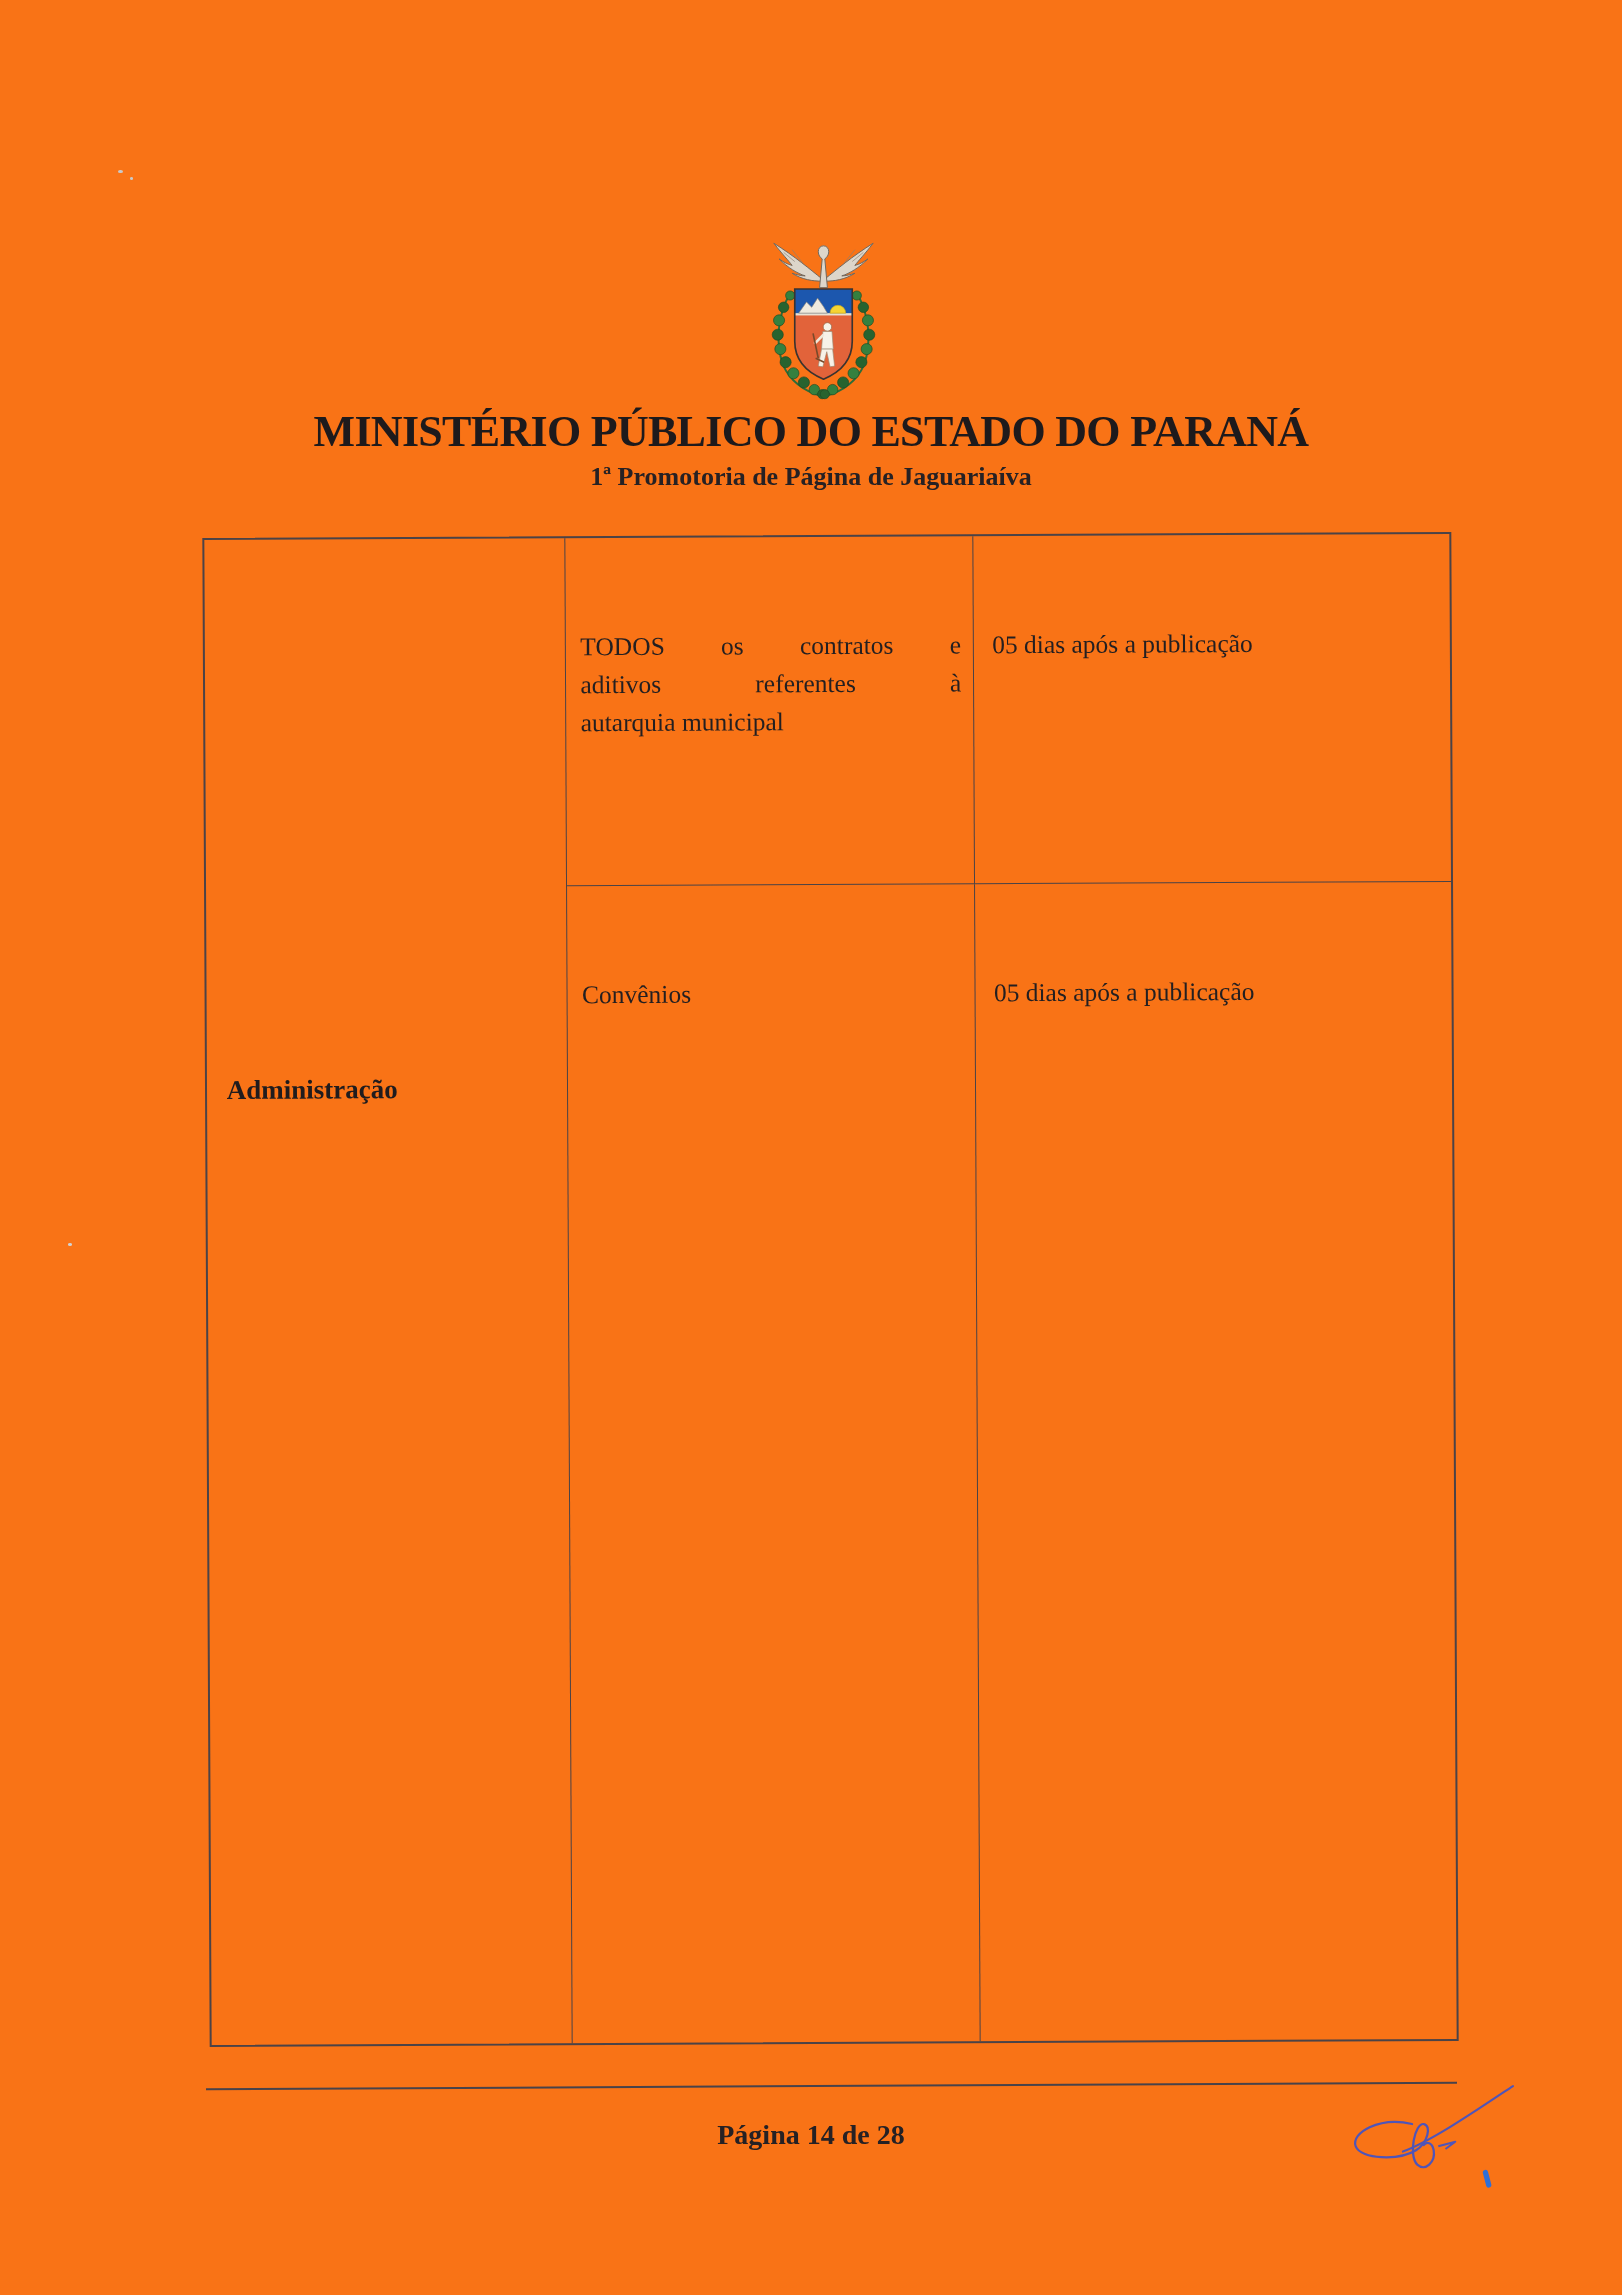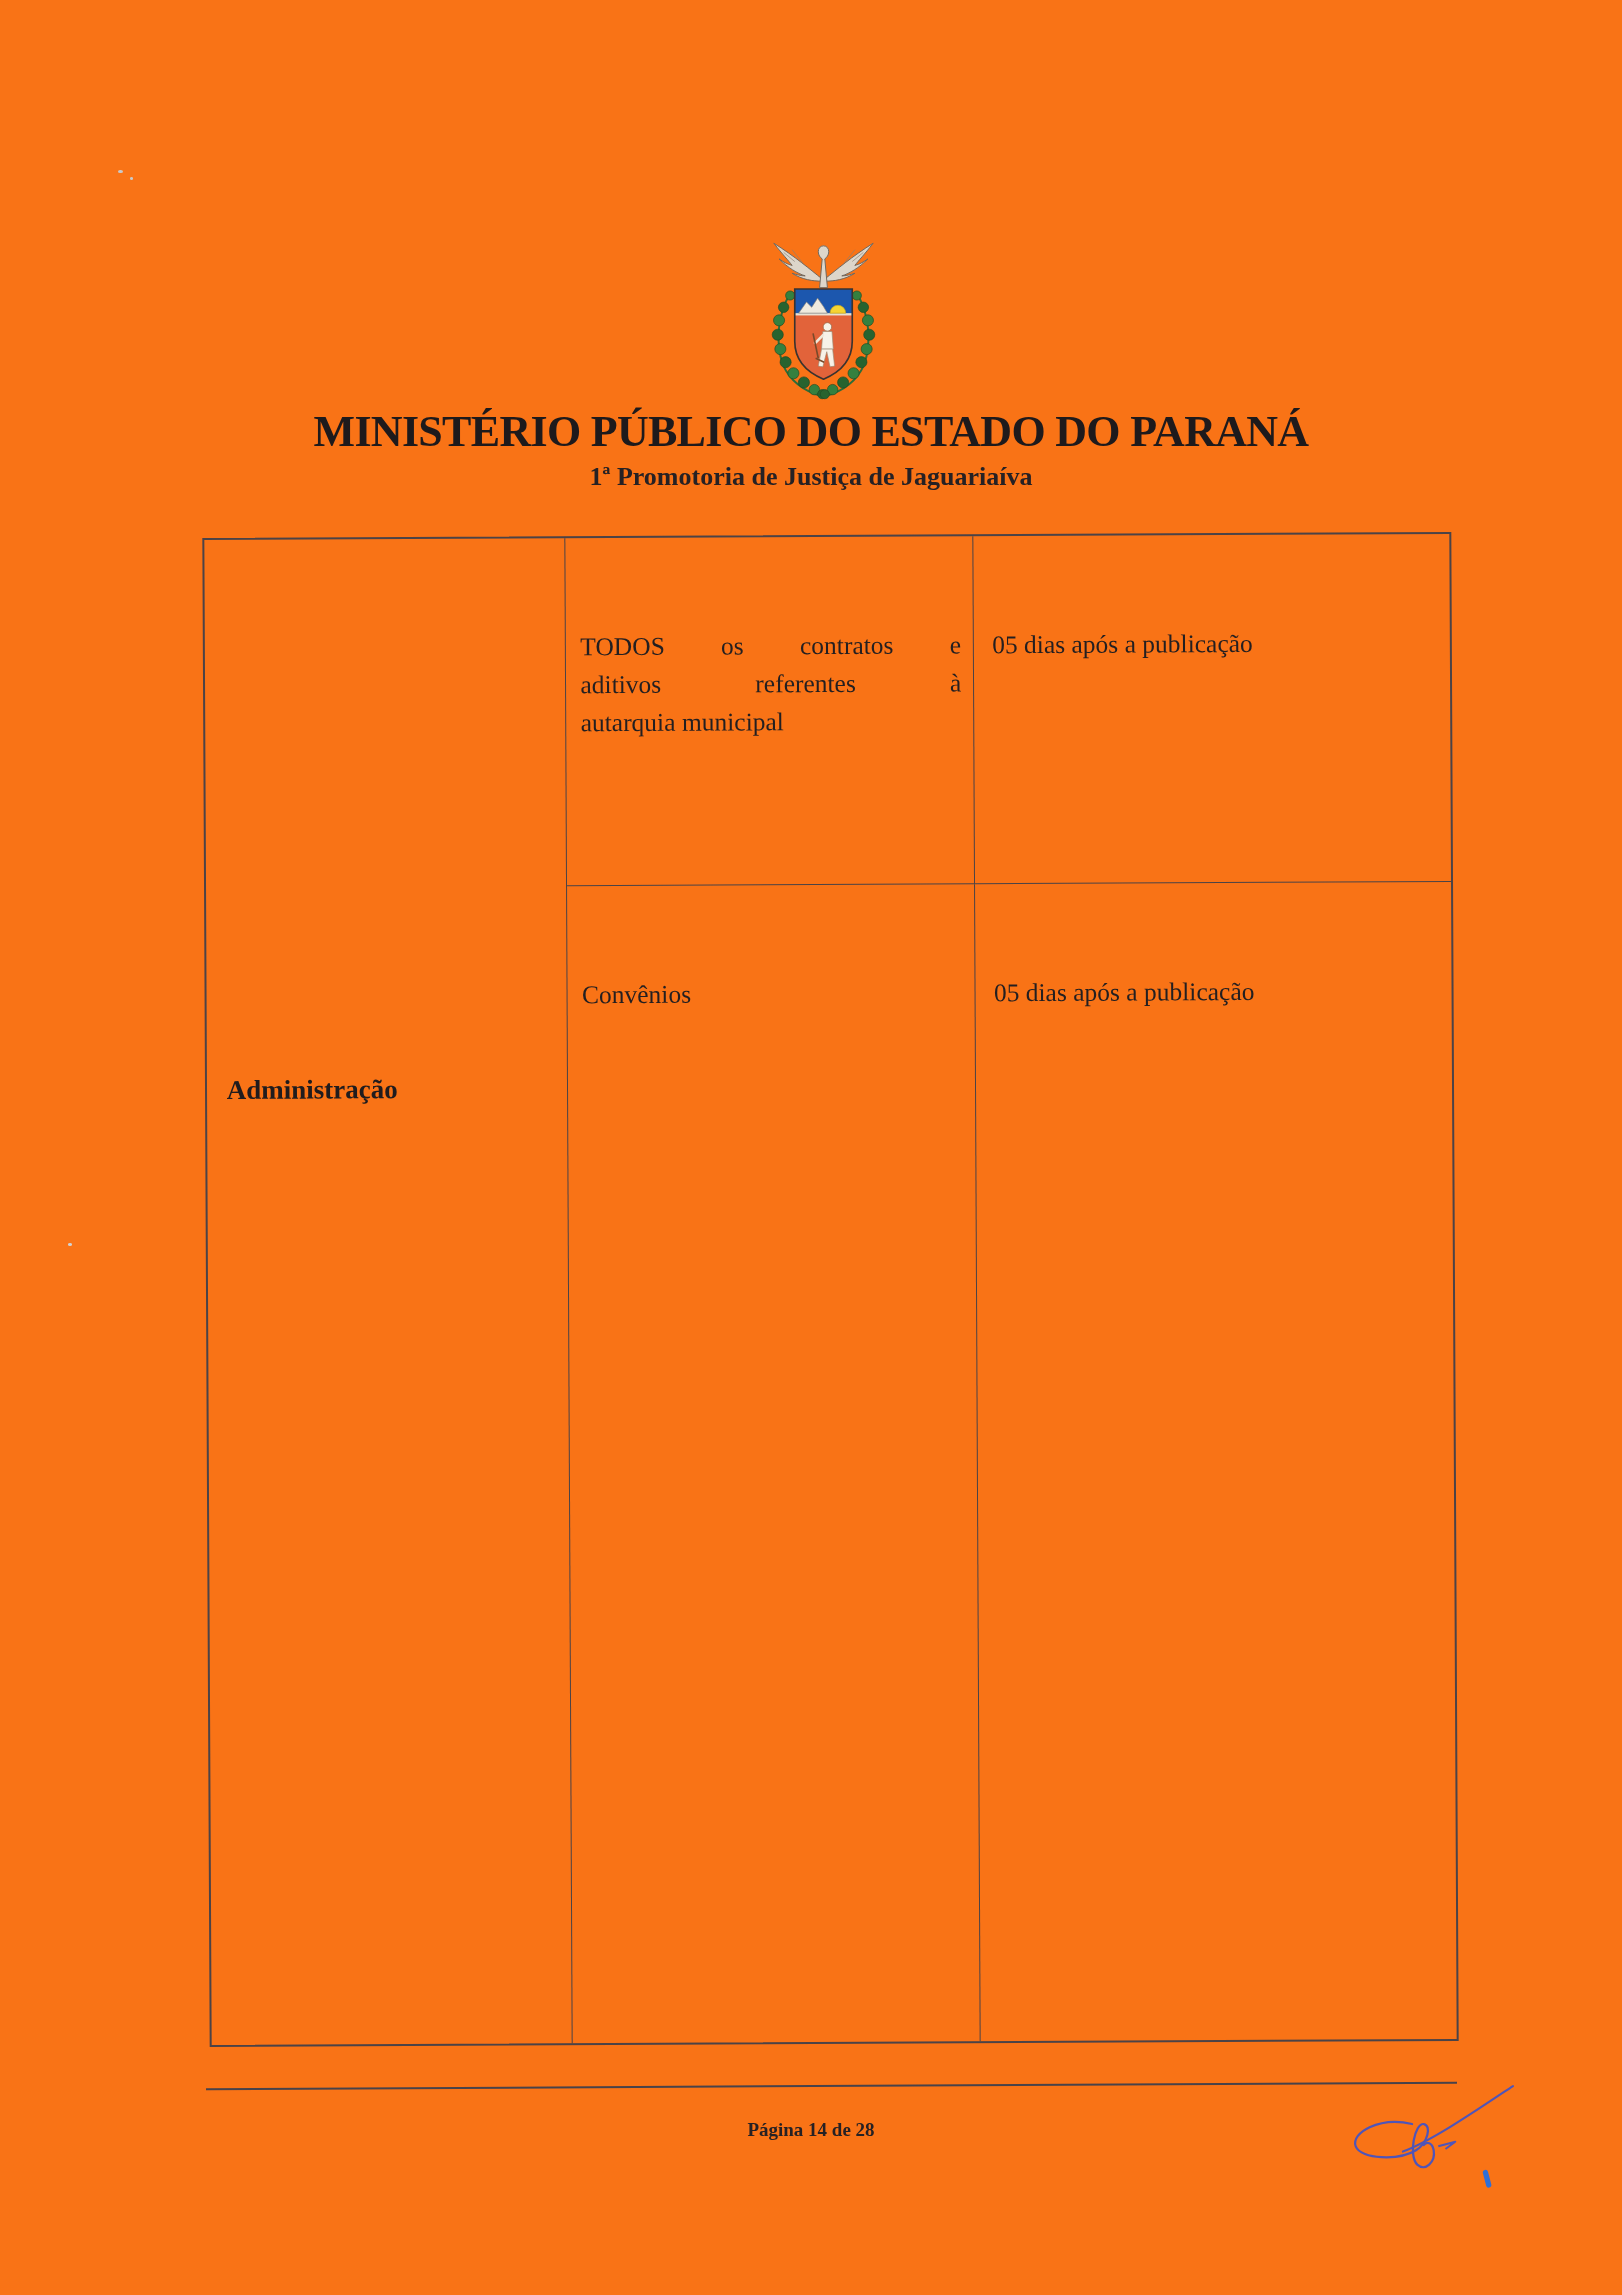--- a/index.html
+++ b/index.html
@@ -74,21 +74,21 @@
   
   .footer-rule {
     position:absolute; left:206px; top:2085px;
     width:1251px; height:2px;
     background:#48424a;
     transform:rotate(-0.3deg);
   }
   .page-indicator {
     position:absolute; left:0; top:2119px; width:100%;
     text-align:center;
-    font-size:19px; font-weight:bold;
+    font-size:28px; font-weight:bold;
     color:#262124;
   }
   .signature { position:absolute; left:1340px; top:2078px; }
 
   
   .speck { position:absolute; border-radius:50%; background:#c9c9c9; }
   .speck.s1 { left:118px; top:170px; width:4.6px; height:3.3px; }
   .speck.s2 { left:130px; top:177px; width:3.3px; height:2.6px; }
   .speck.s3 { left:68px; top:1243px; width:3.9px; height:2.6px; background:#d2d2d2; }
 </style>
@@ -151,21 +151,21 @@
     <circle cx="112" cy="136" r="6.5" fill="#f7f2e8" stroke="#9b6b4a" stroke-width="1.2"></circle>
     <path d="M105,143 L119,143 L121,170 L103,170 Z" fill="#f7f2e8" stroke="#9b8a73" stroke-width="1"></path>
     <path d="M103,170 L98,196 L105,197 L111,174 L116,197 L123,196 L120,170 Z" fill="#f7f2e8" stroke="#9b8a73" stroke-width="1"></path>
     <path d="M106,148 L92,162" stroke="#f0e8da" stroke-width="4" fill="none"></path>
     <path d="M90,146 L98,184" stroke="#7a4a2a" stroke-width="2.5" fill="none"></path>
     <path d="M94,184 L107,190" stroke="#7a4a2a" stroke-width="2.5" fill="none"></path>
     <path d="M62,78 H150 V158 C150,190 130,206 106,216 C82,206 62,190 62,158 Z" fill="none" stroke="#3a332f" stroke-width="2.5"></path>
   </svg>
 
   <div class="doc-title">MINISTÉRIO PÚBLICO DO ESTADO DO PARANÁ</div>
-  <div class="doc-subtitle">1ª Promotoria de Justiça de Jaguariaíva</div>
+  <div class="doc-subtitle">1ª Promotoria de Página de Jaguariaíva</div>
 
   <div class="doc-table">
     <div class="cell cat-cell">
       <div class="cat-text">Administração</div>
     </div>
     <div class="cell item-r1">
       <div class="just-line">TODOS os contratos e</div>
       <div class="just-line">aditivos referentes à</div>
       <div class="plain-line">autarquia municipal</div>
     </div>

